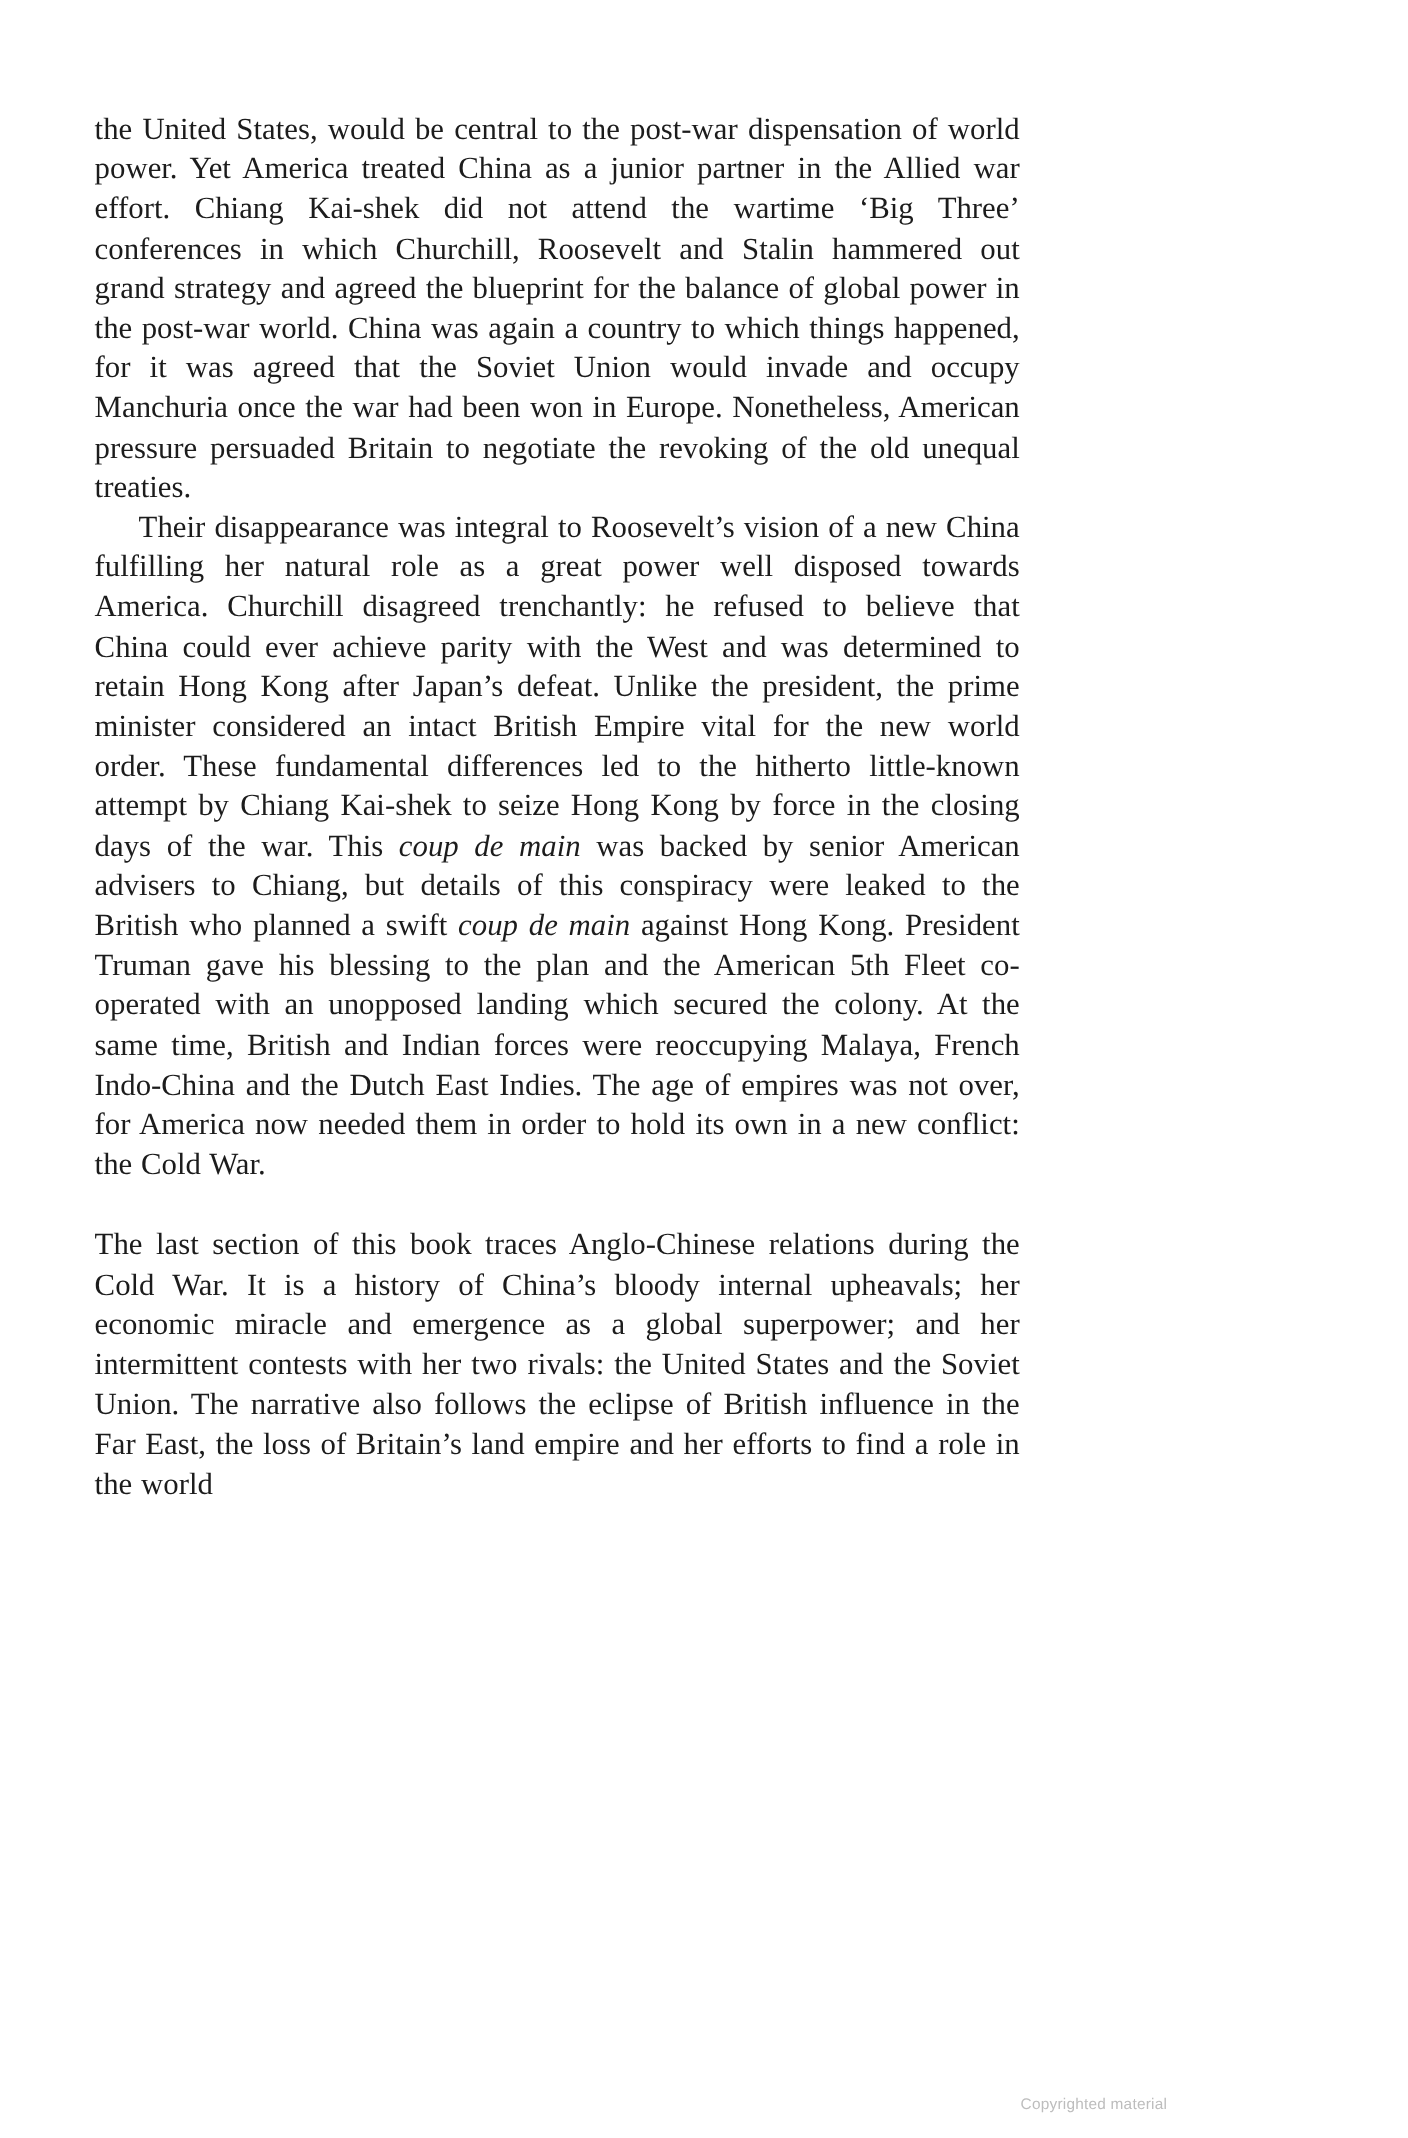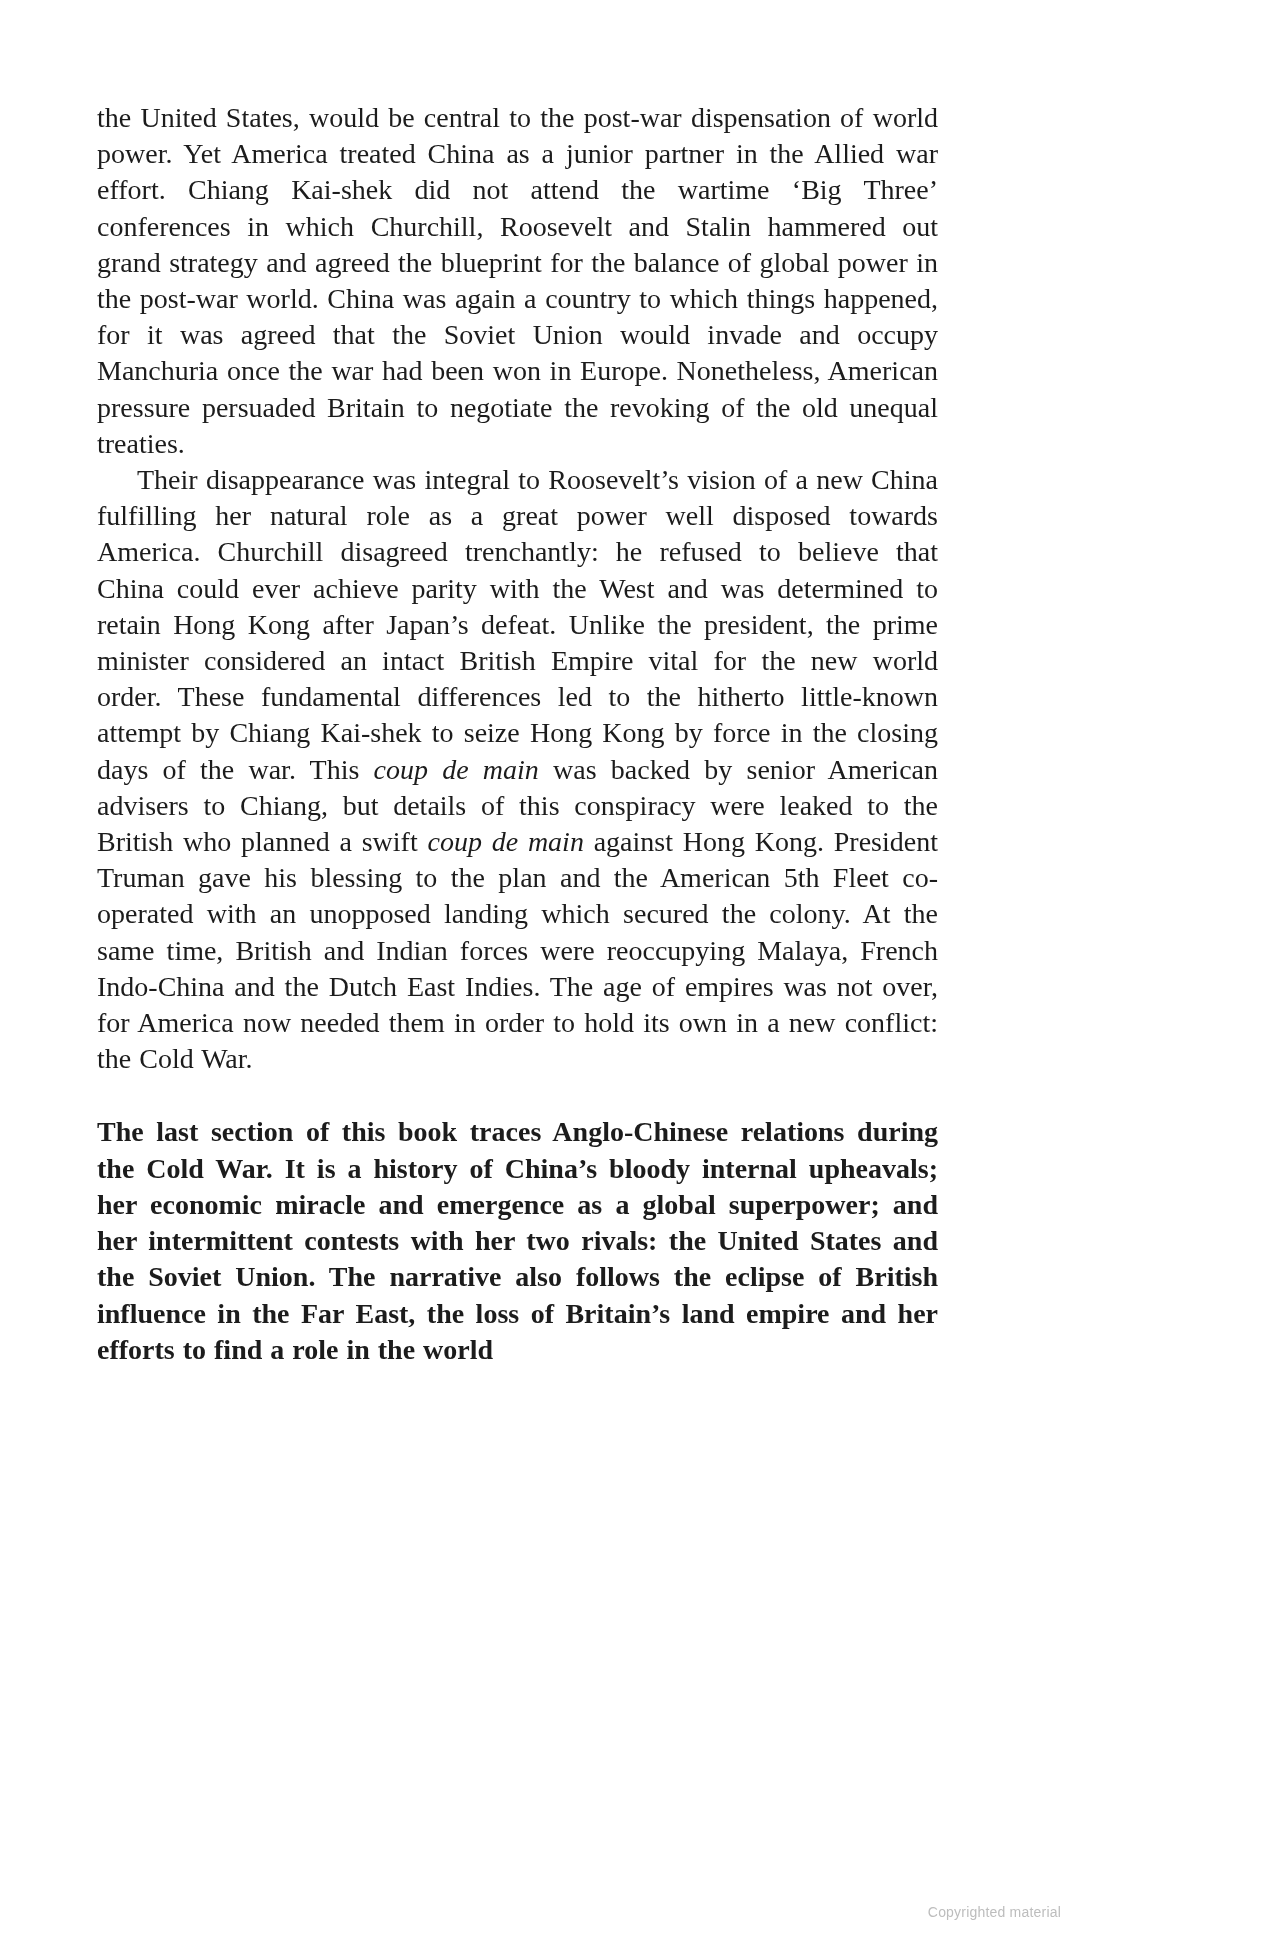--- a/index.html
+++ b/index.html
@@ -10,38 +10,37 @@
   body {
     width: 1280px;
     height: 1944px;
     position: relative;
     font-family: "Liberation Serif", "DejaVu Serif", serif;
     color: #1c1c1c;
     overflow: hidden;
   }
   .page {
     position: absolute;
-    left: 97px;
+    left: 86px;
     top: 100px;
     width: 841px;
   }
   .para {
     margin: 0;
     font-size: 28px;
     line-height: 36.2px;
     text-align: justify;
     color: #1c1c1c;
     word-spacing: 1px;
   }
   .para.indent {
     text-indent: 40px;
   }
   .para.spaced {
     margin-top: 37px;
-    font-weight: bold;
   }
   .para em {
   }
   .watermark {
     position: absolute;
     right: 219px;
     bottom: 24px;
     font-family: "Liberation Sans", "DejaVu Sans", sans-serif;
     font-size: 14px;
     color: #bdbdbd;

